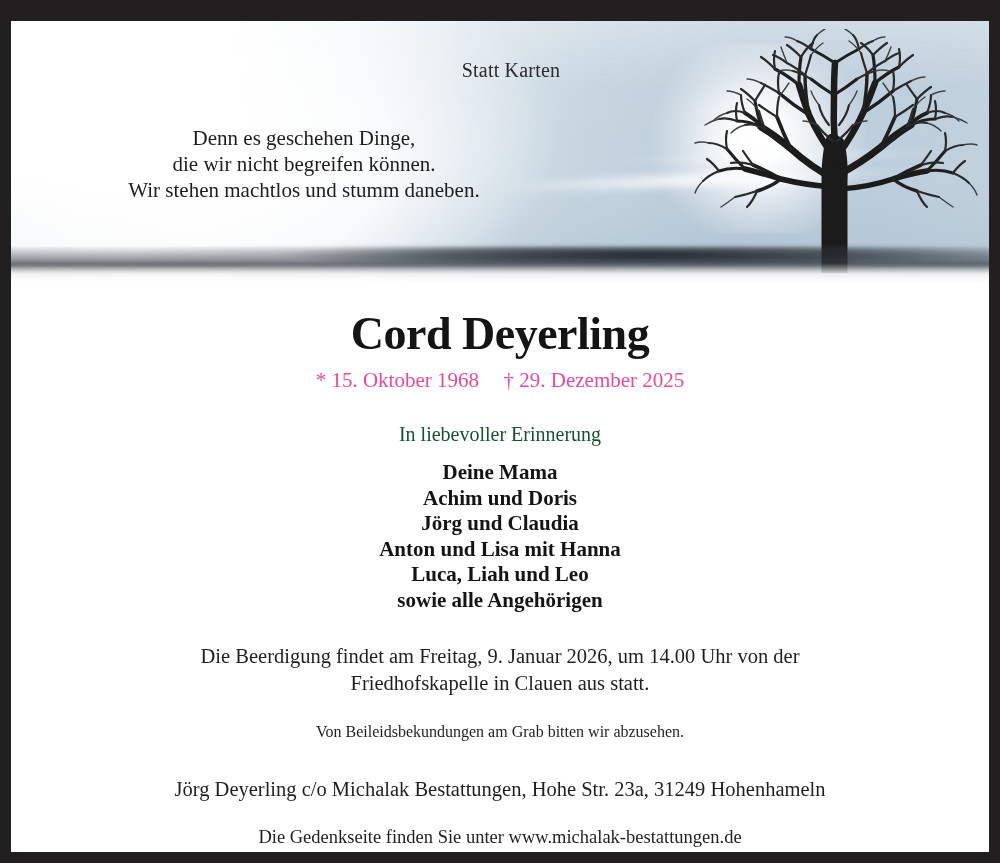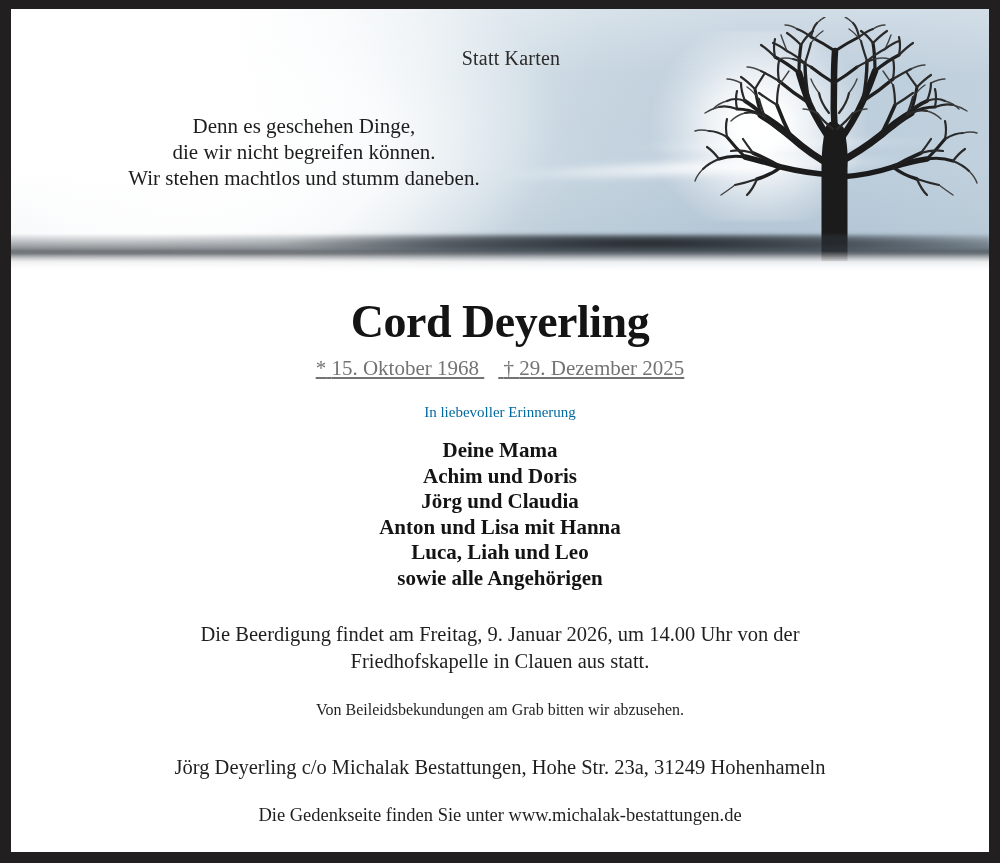--- a/index.html
+++ b/index.html
@@ -14,21 +14,21 @@
     overflow: hidden;
   }
 
   
   .notice-card {
     position: relative;
     width: 1000px;
     height: 863px;
     box-sizing: border-box;
     background: #221f20;
-    padding: 9px 11px 11px 11px;
+    padding: 21px 11px 11px 11px;
   }
   .notice-inner {
     position: relative;
     width: 100%;
     height: 100%;
     background: #ffffff;
     overflow: hidden;
   }
 
   
@@ -204,30 +204,29 @@
     font-size: 46px;
     font-weight: 700;
     letter-spacing: -0.5px;
     line-height: 58px;
     color: #141414;
   }
   .dates {
     margin-top: 4px;
     font-size: 21px;
     line-height: 26px;
-    color: #737373;
-    text-decoration: underline;
+    color: #ec4899;
   }
   .dates .sep { display: inline-block; width: 14px; }
 
   .memory-intro {
-    margin-top: 18px;
-    font-size: 15px;
+    margin-top: 28px;
+    font-size: 20px;
     line-height: 26px;
-    color: #0369a1;
+    color: #14532d;
   }
   .family-list {
     margin-top: 13px;
     font-size: 21px;
     font-weight: 700;
     line-height: 25.5px;
     color: #141414;
   }
   .family-list div { white-space: nowrap; }
 

